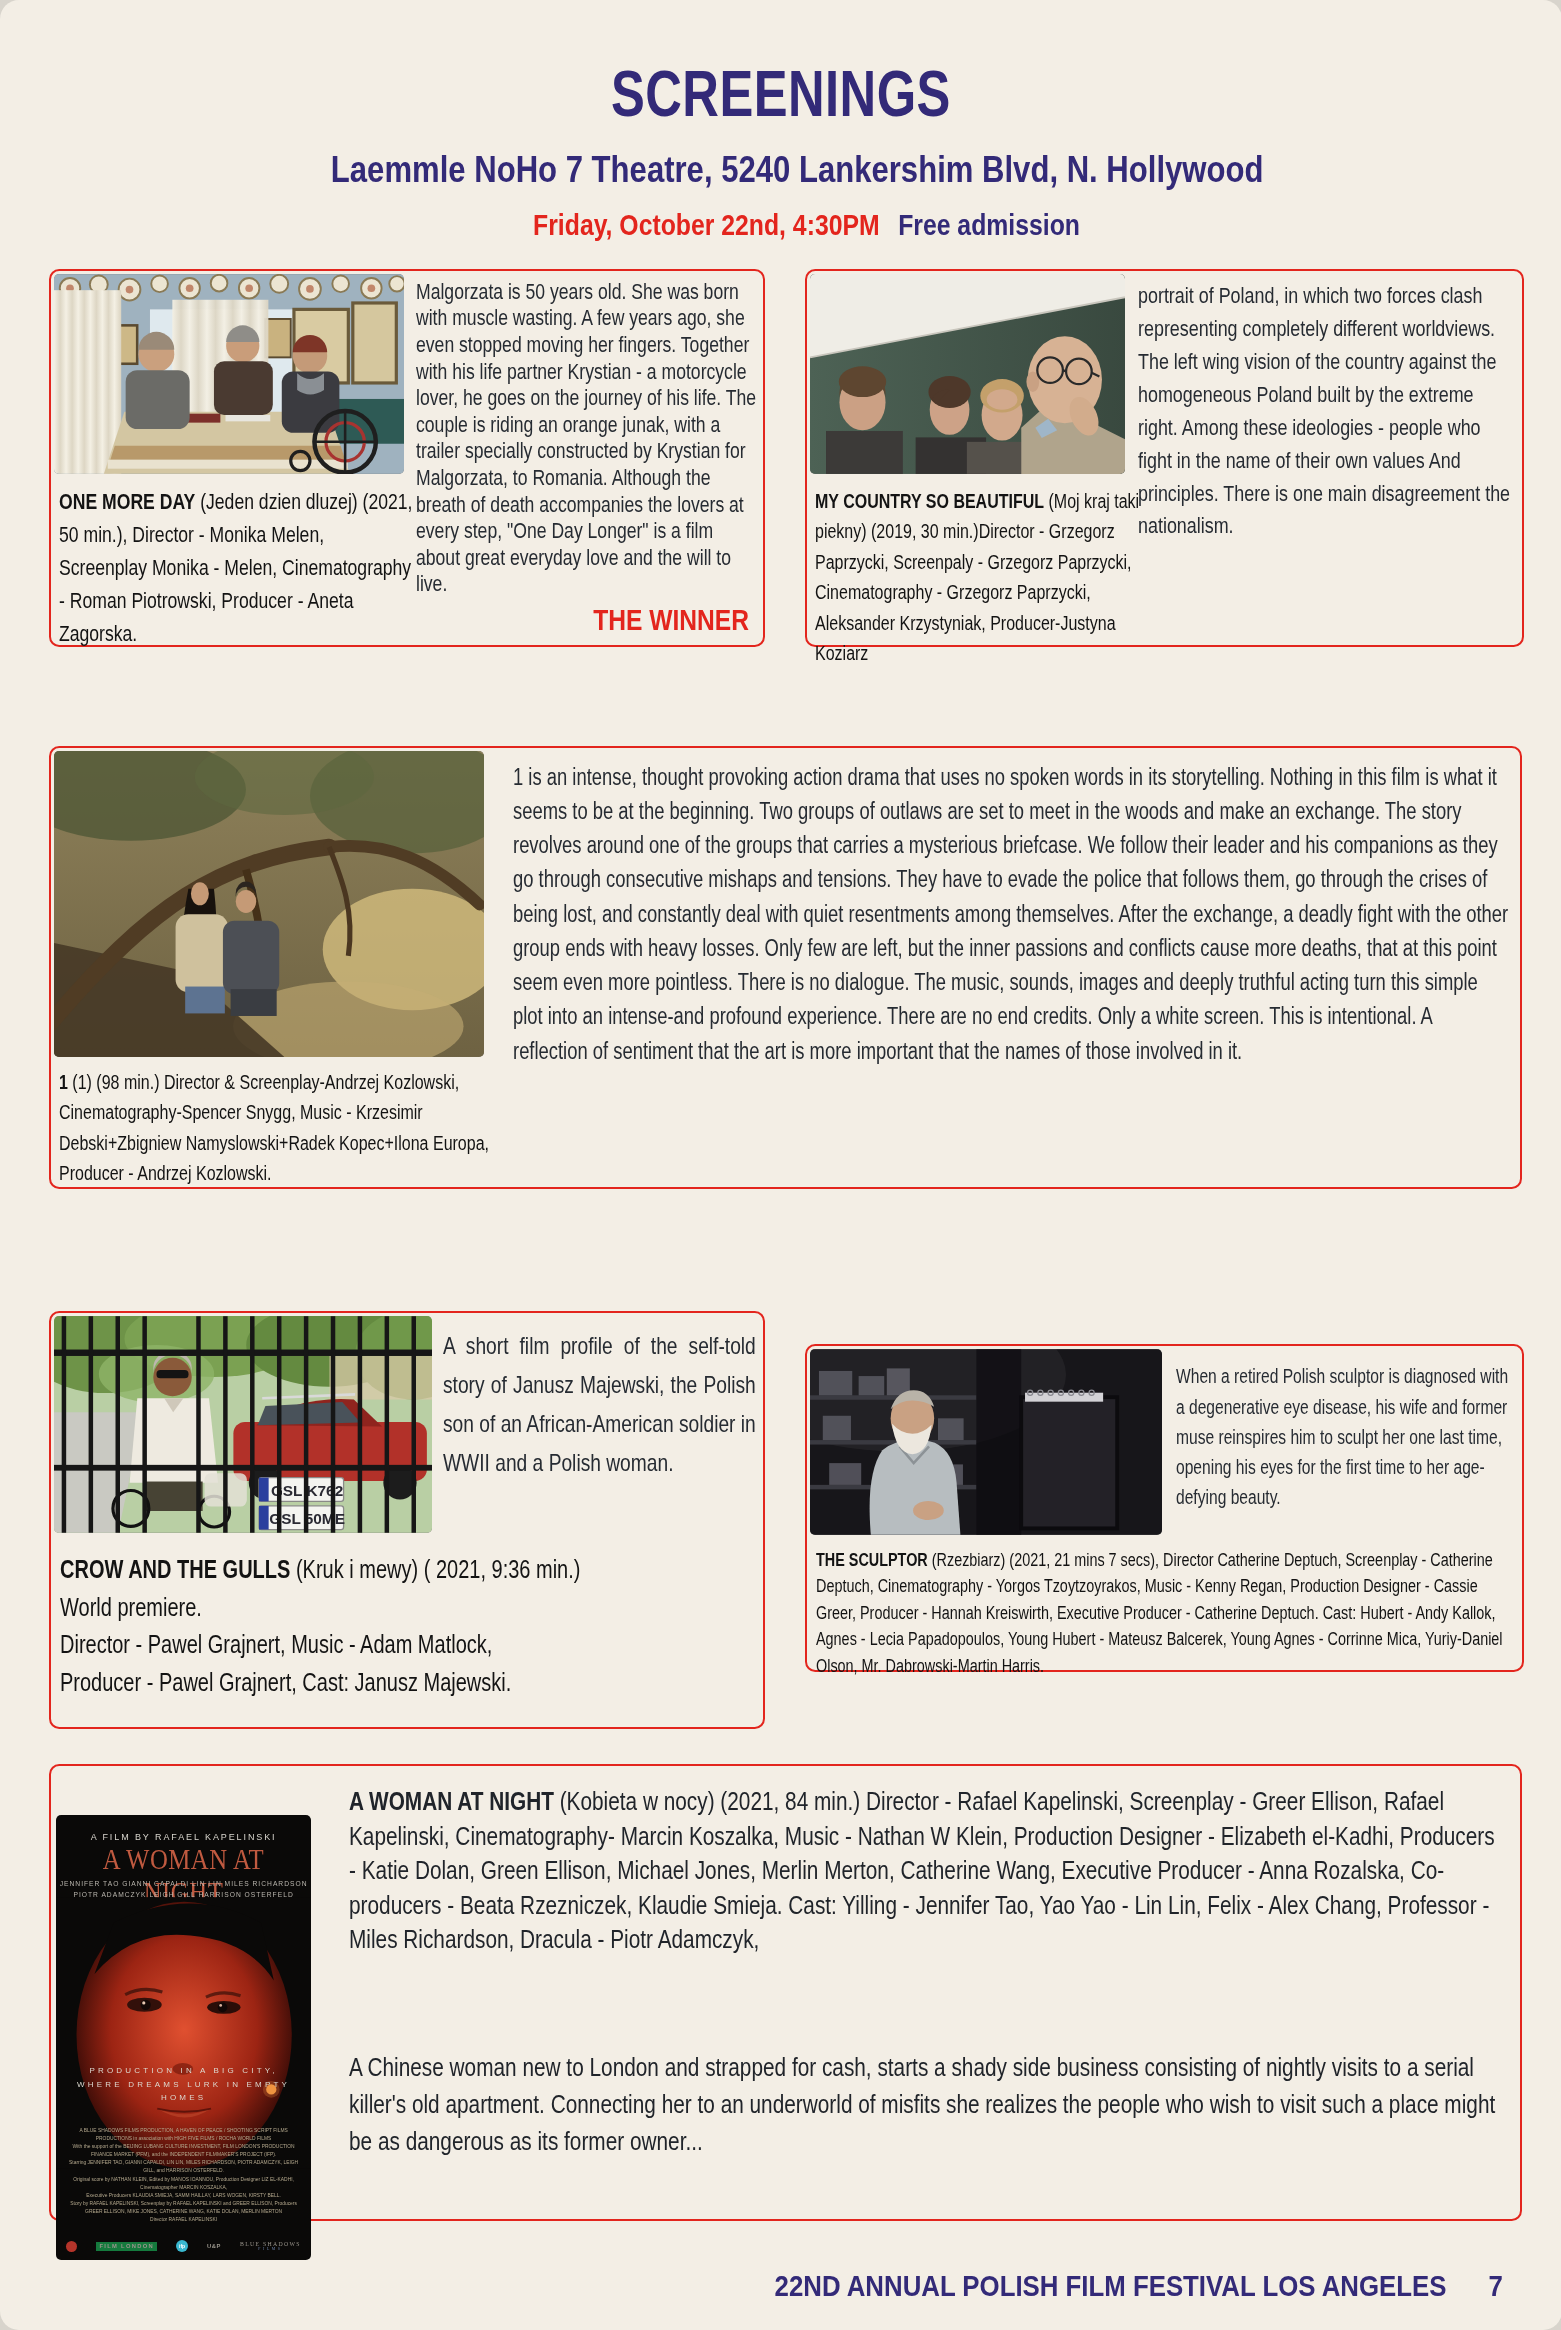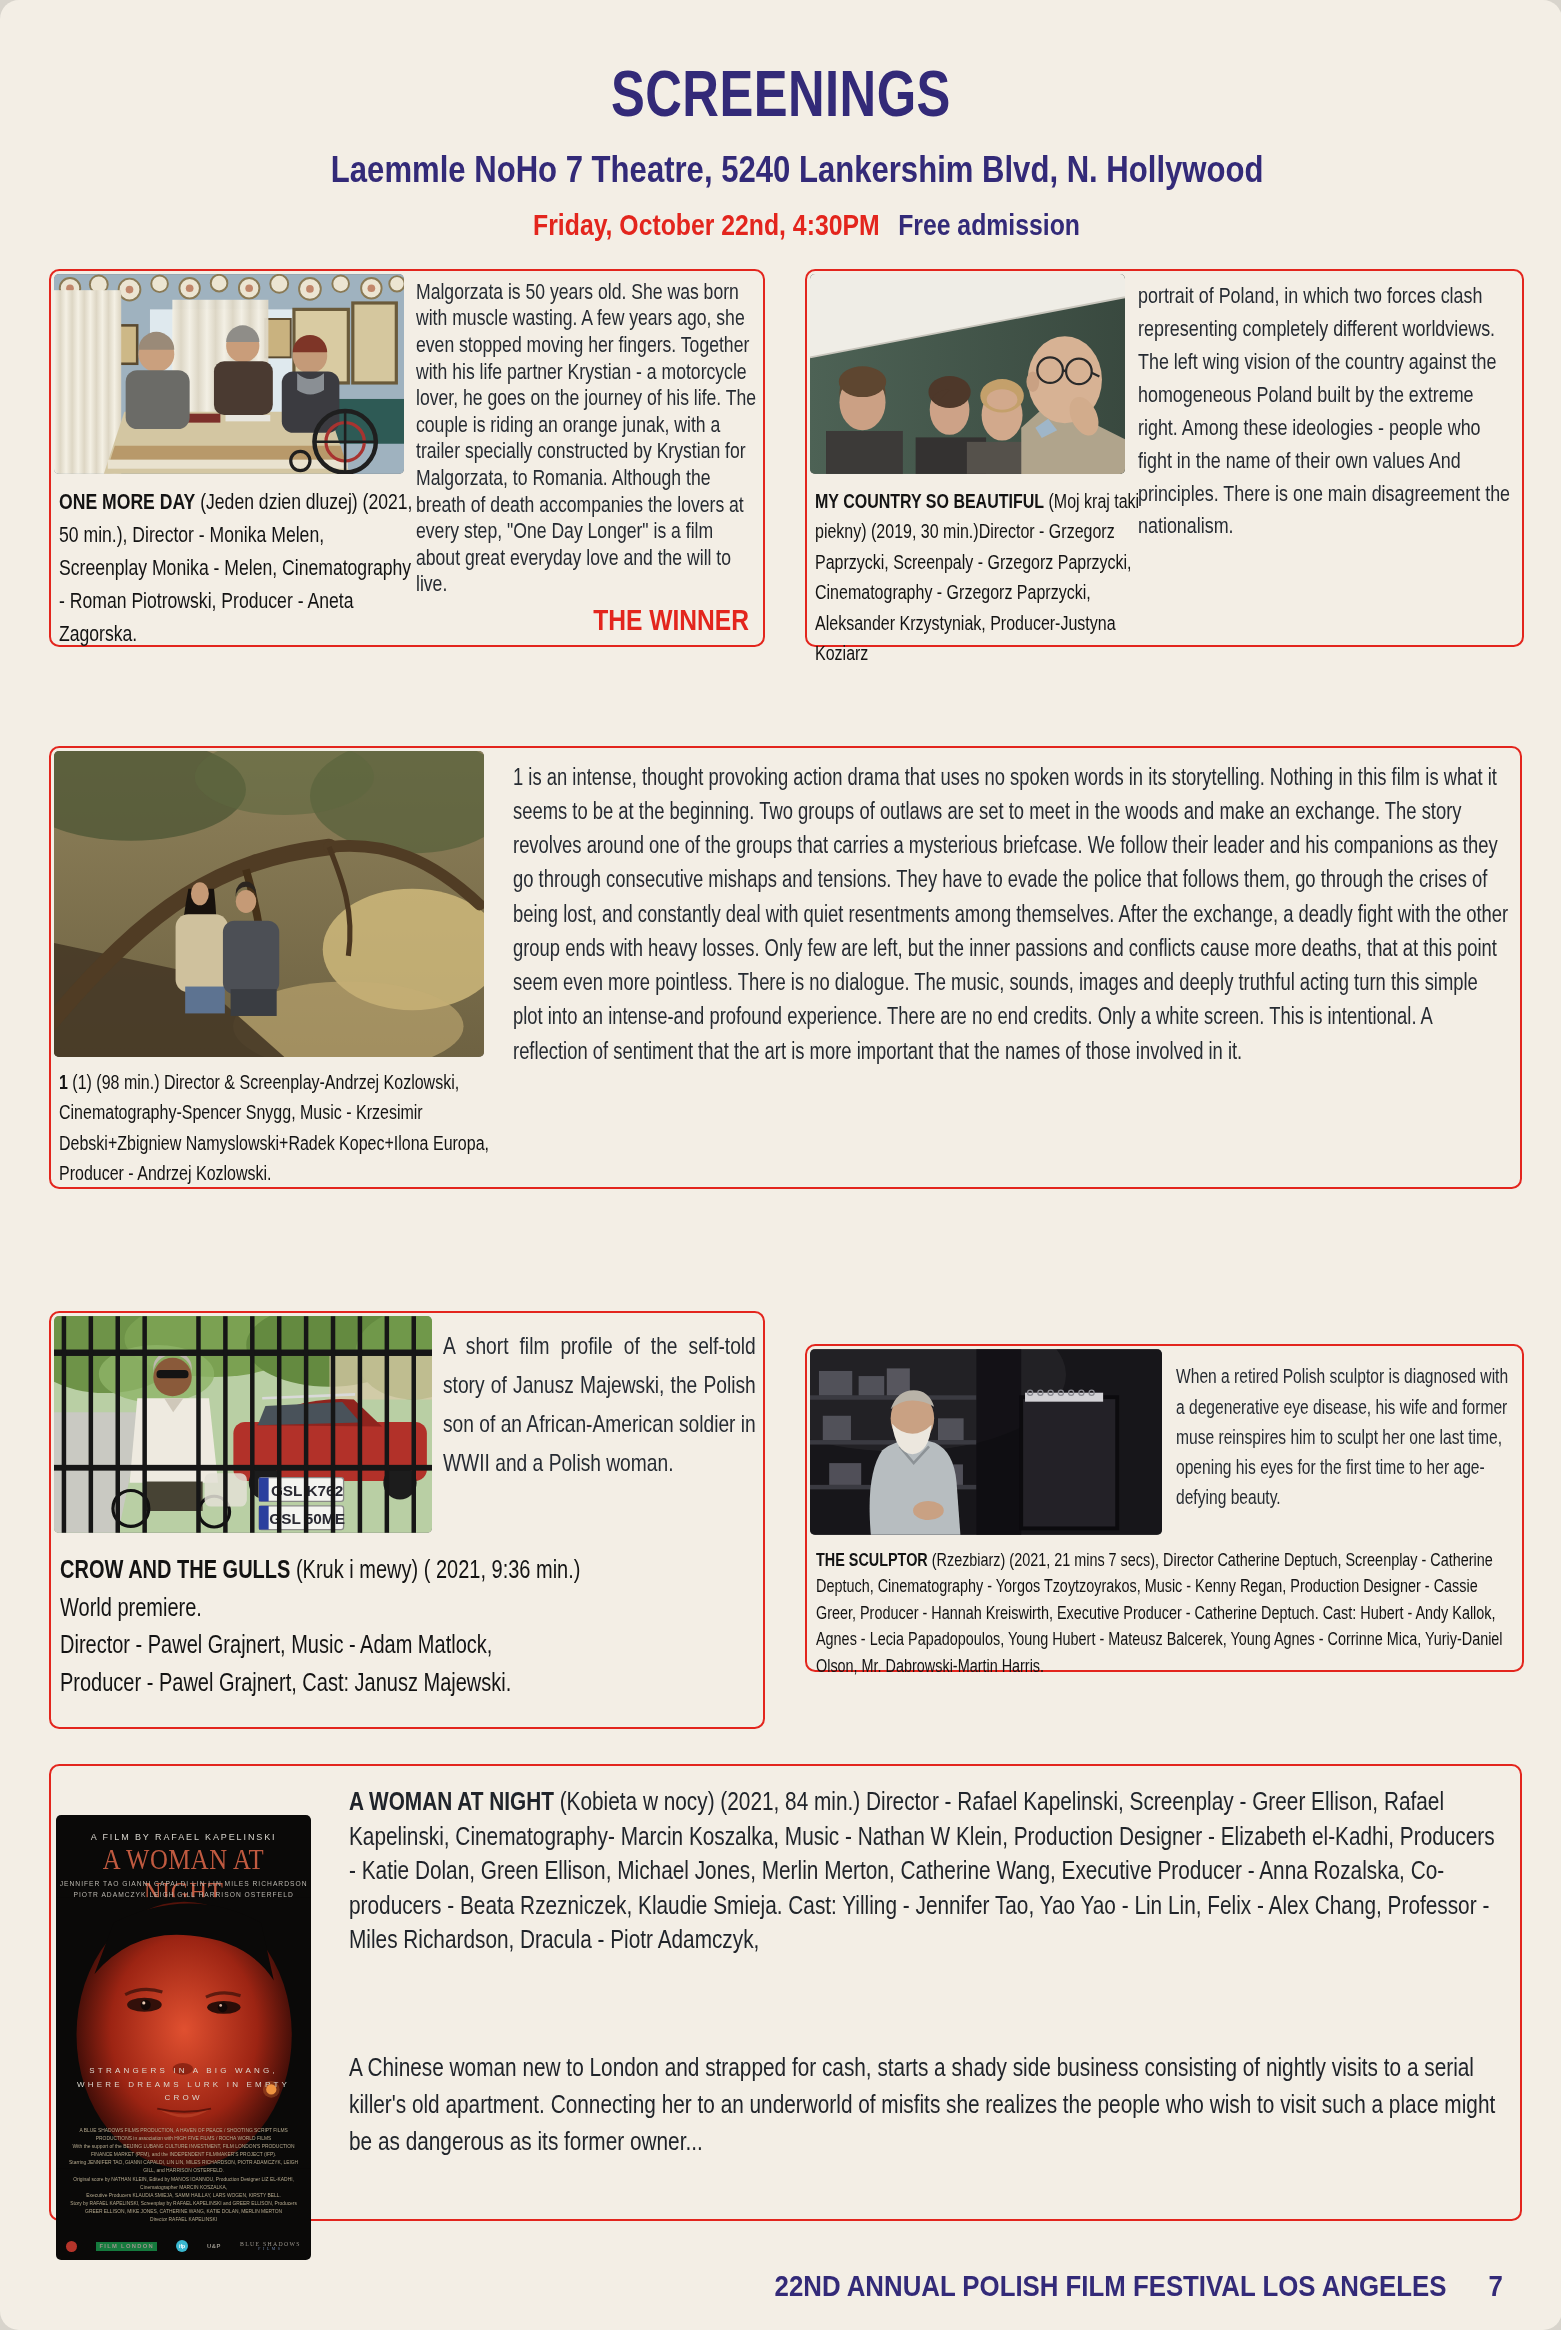--- a/index.html
+++ b/index.html
@@ -353,22 +353,22 @@
         <circle cx="260" cy="172" r="7.5" fill="#120706"></circle>
         <circle cx="257" cy="169" r="2.2" fill="#d8b09c"></circle>
         <path d="M234,156 q26,-12 54,-2" fill="none" stroke="#380f09" stroke-width="5" opacity="0.7"></path>
         <ellipse cx="198" cy="268" rx="16" ry="9" fill="#6b1409" opacity="0.6"></ellipse>
         <path d="M158,330 q42,18 84,0 q-40,28 -84,0 z" fill="#b23a22"></path>
         <path d="M158,330 q42,10 84,0" fill="none" stroke="#5e130a" stroke-width="3"></path>
         <circle cx="336" cy="300" r="8" fill="#ef9440"></circle>
         <circle cx="336" cy="300" r="13" fill="#ef9440" opacity="0.25"></circle>
       </svg>
       <div class="p-tagline">
-        <div>STRANGERS IN A BIG WANG,</div>
-        <div>WHERE DREAMS LURK IN EMPTY CROW</div>
+        <div>PRODUCTION IN A BIG CITY,</div>
+        <div>WHERE DREAMS LURK IN EMPTY HOMES</div>
       </div>
       <div class="p-credits">
           <div>A BLUE SHADOWS FILMS PRODUCTION, A HAVEN OF PEACE / SHOOTING SCRIPT FILMS PRODUCTIONS in association with HIGH FIVE FILMS / ROCHA WORLD FILMS</div>
           <div>With the support of the BEIJING LUBANG CULTURE INVESTMENT, FILM LONDON'S PRODUCTION FINANCE MARKET (PFM), and the INDEPENDENT FILMMAKER'S PROJECT (IFP).</div>
           <div>Starring JENNIFER TAO, GIANNI CAPALDI, LIN LIN, MILES RICHARDSON, PIOTR ADAMCZYK, LEIGH GILL, and HARRISON OSTERFELD.</div>
           <div>Original score by NATHAN KLEIN, Edited by MANOS IOANNOU, Production Designer LIZ EL-KADHI, Cinematographer MARCIN KOSZALKA,</div>
           <div>Executive Producers  KLAUDIA SMIEJA, SAMM HAILLAY, LARS WOGEN, KIRSTY BELL.</div>
           <div>Story by RAFAEL KAPELINSKI, Screenplay by RAFAEL KAPELINSKI and GREER ELLISON, Producers GREER ELLISON, MIKE JONES, CATHERINE WANG, KATIE DOLAN, MERLIN MERTON</div>
           <div>Director RAFAEL KAPELINSKI</div>
         </div>

